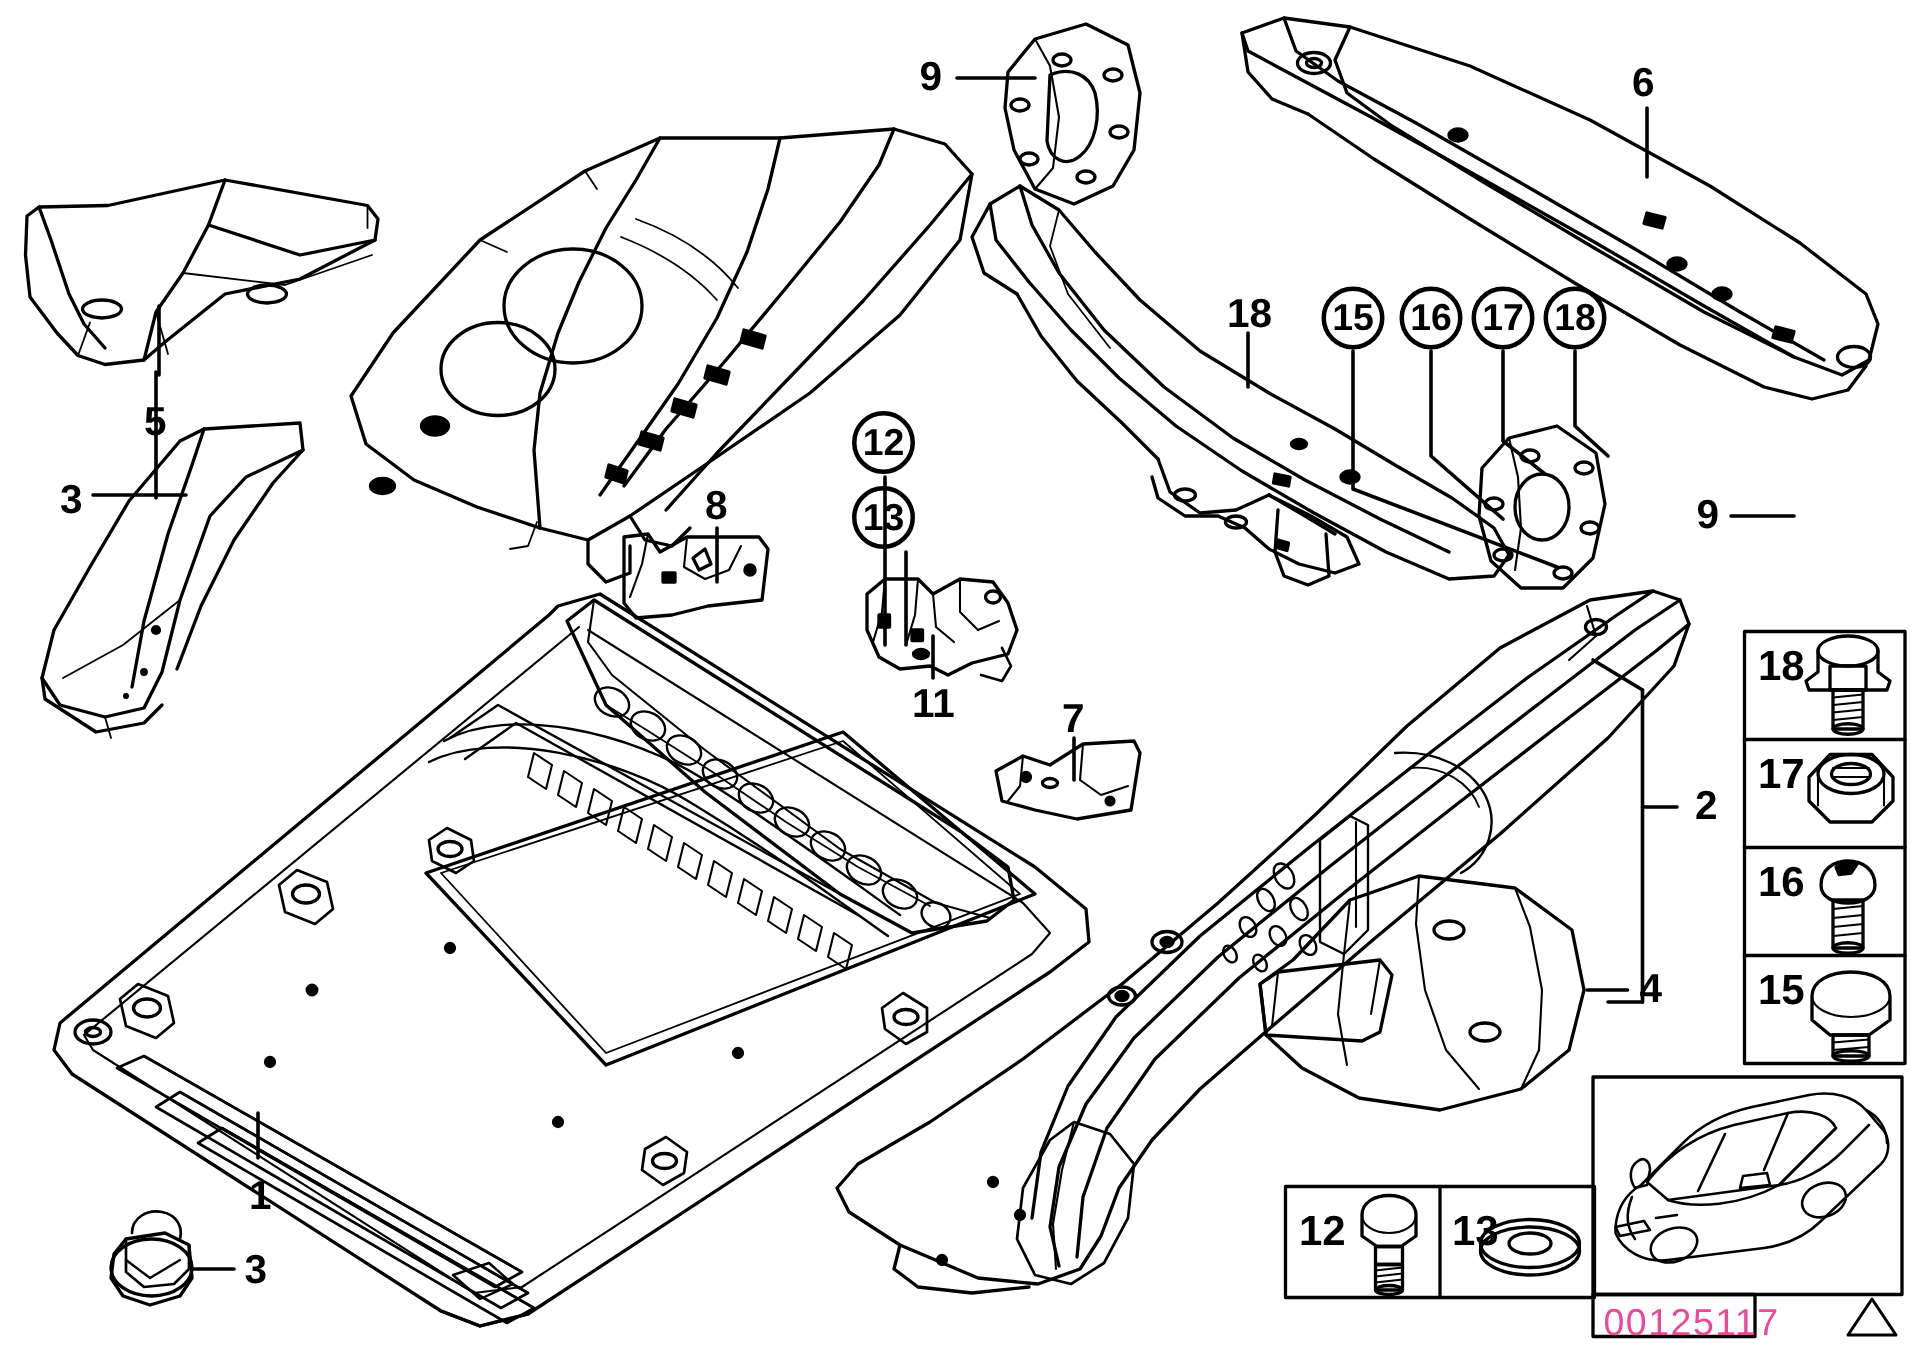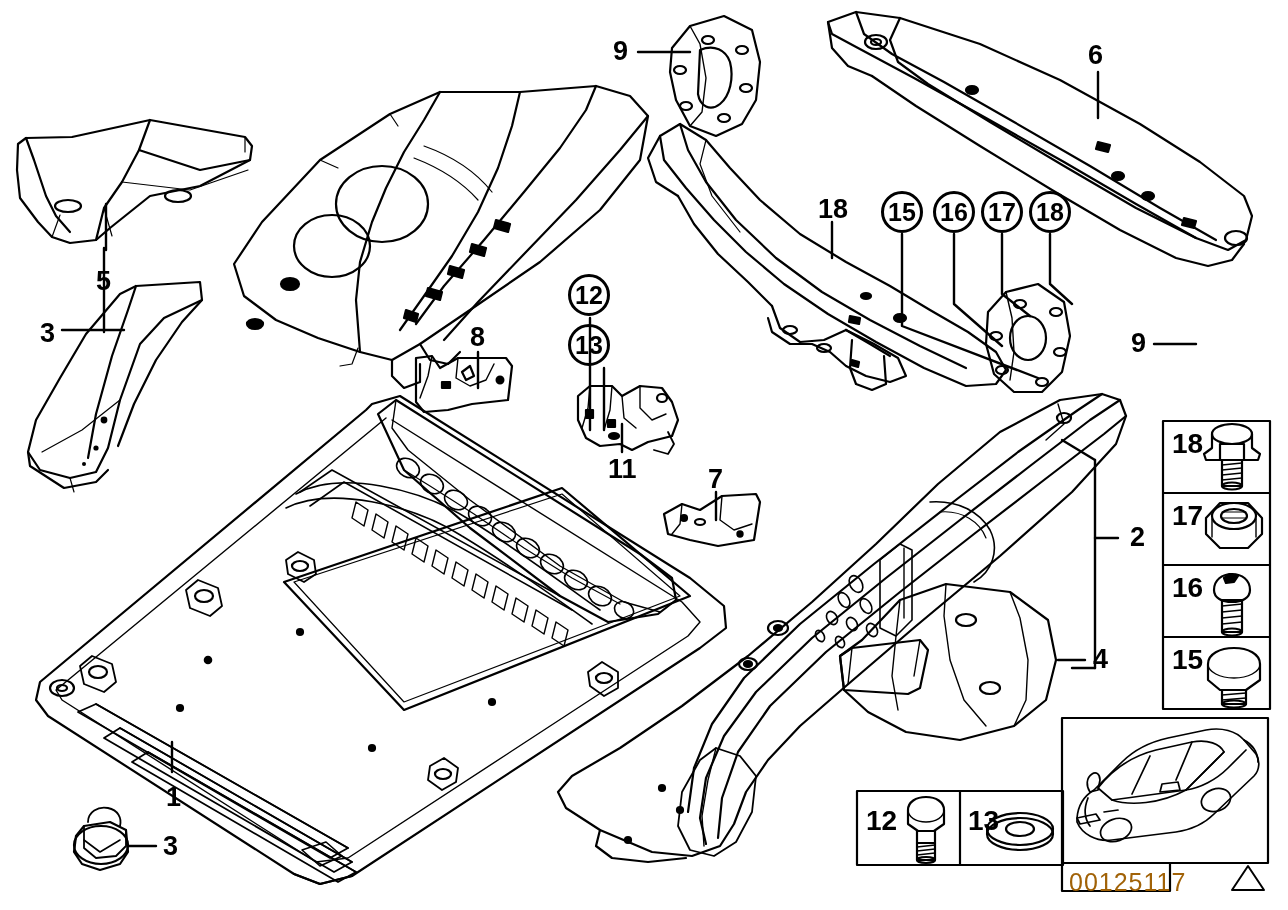--- a/index.html
+++ b/index.html
@@ -33,21 +33,21 @@
     position:absolute;
     font-weight:bold;
     font-size:28px;
     font-family:"Liberation Sans", sans-serif;
   }
   .partnum {
     position:absolute;
     font-family:"Liberation Sans", sans-serif;
     font-size:25px;
     letter-spacing:1px;
-    color:#a16207;
+    color:#ec4899;
   }
 </style>
 </head>
 <body>
 
 <div id="sheet">
 
   <svg class="layer" viewBox="0 0 1288 910" xmlns="http://www.w3.org/2000/svg">
     <g fill="none" stroke="#000" stroke-linejoin="round" stroke-linecap="round">
 

